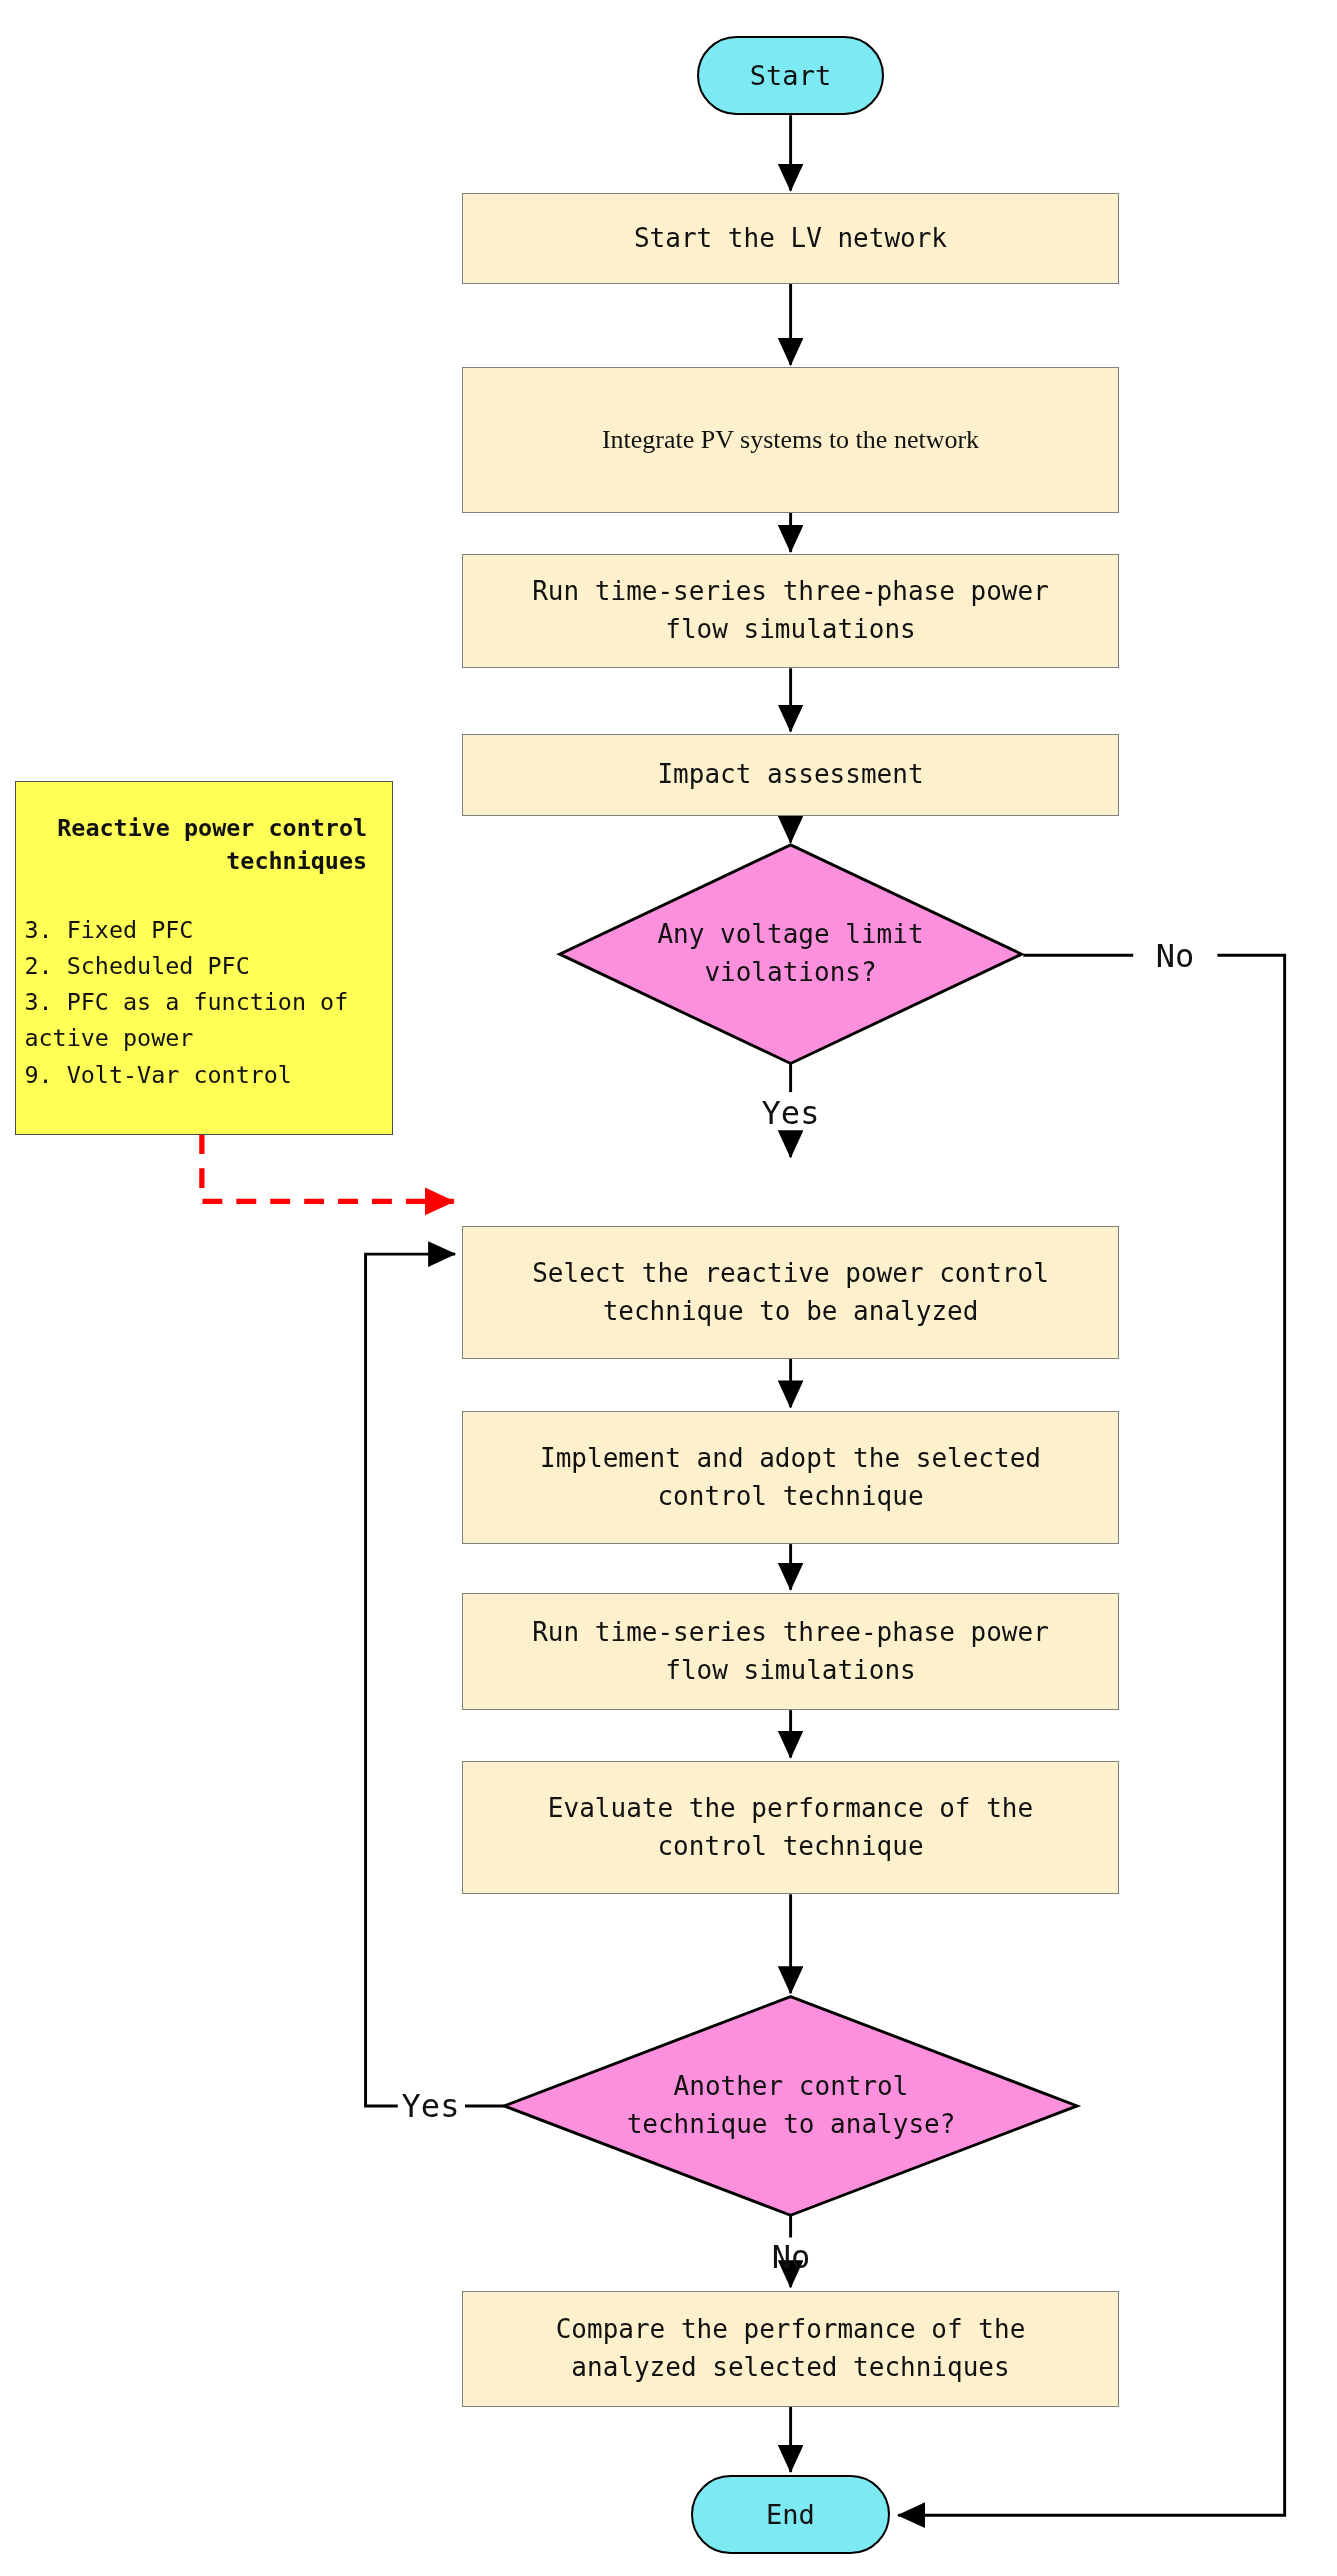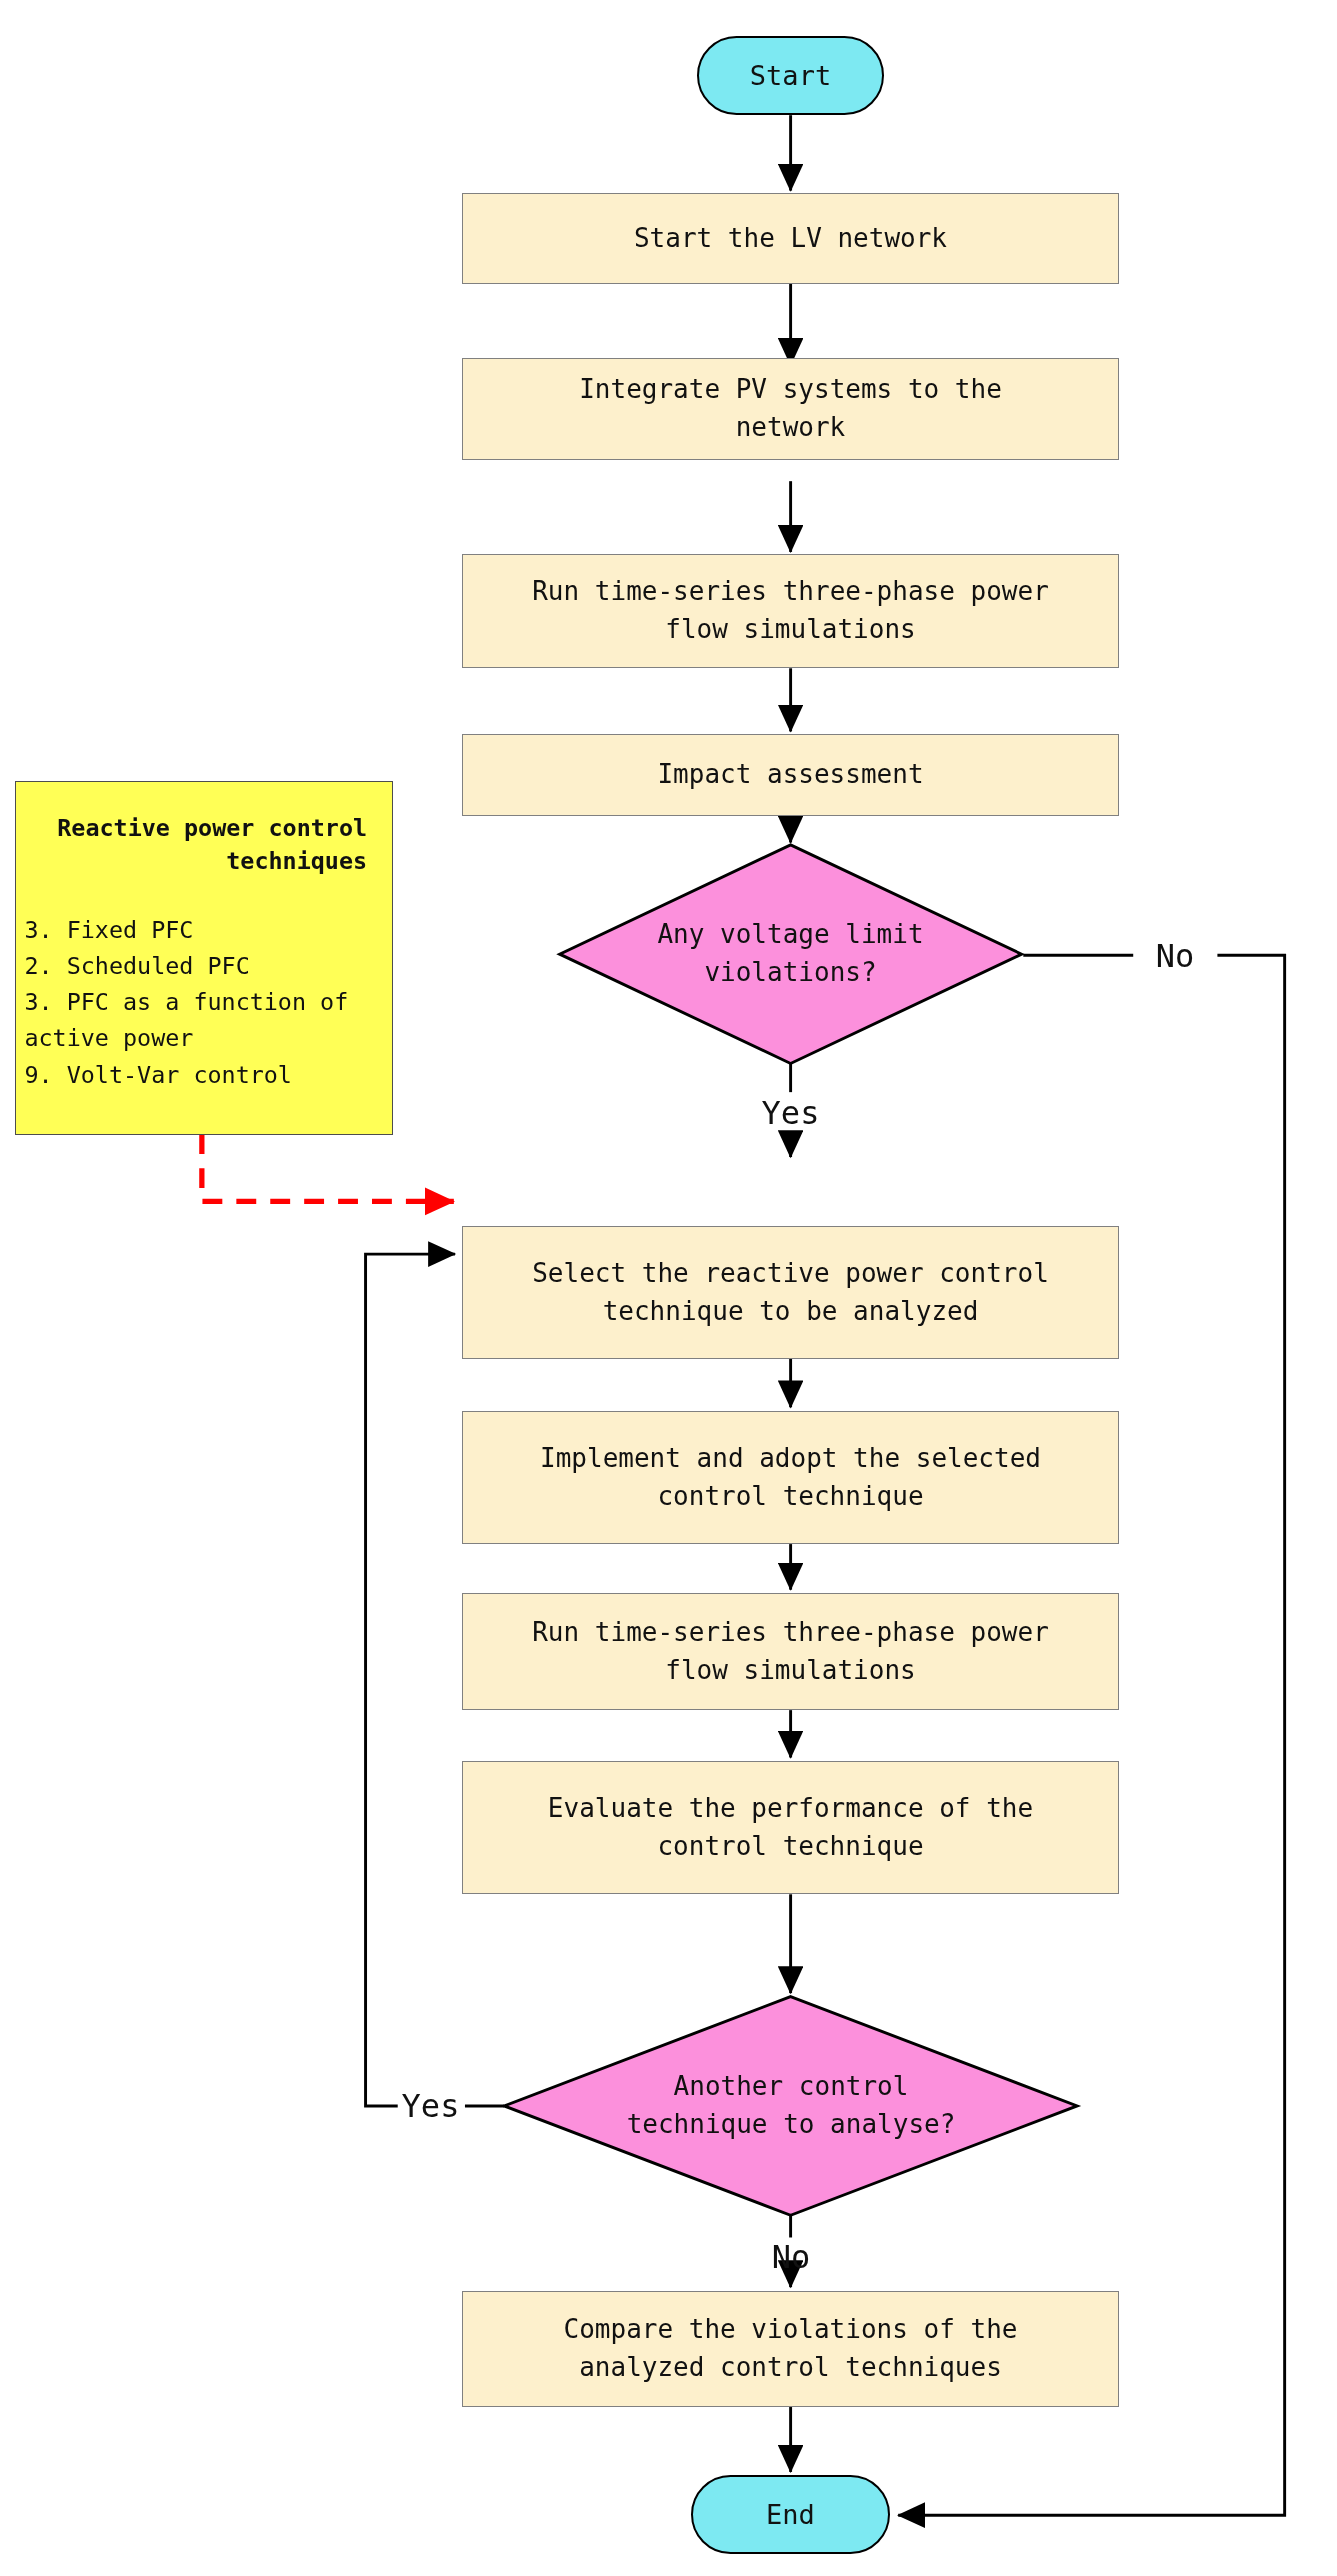--- a/index.html
+++ b/index.html
@@ -116,21 +116,21 @@
     </div>
 
     <div class="node terminal" style="left:691px;top:2475px;width:199px;height:79px;">
       <span class="txt">End</span>
     </div>
 
     <div class="node process" style="left:462px;top:193px;width:657px;height:91px;">
       <span class="txt">Start the LV network</span>
     </div>
 
-    <div class="node process" style="left:462px;top:358px;width:657px;height:102px;">
+    <div class="node process" style="left:462px;top:367px;width:657px;height:146px;font-family:Liberation Serif, serif;">
       <span class="txt">Integrate PV systems to the network</span>
     </div>
 
     <div class="node process" style="left:462px;top:554px;width:657px;height:114px;">
       <span class="txt">Run time-series three-phase power flow simulations</span>
     </div>
 
     <div class="node process" style="left:462px;top:734px;width:657px;height:82px;">
       <span class="txt">Impact assessment</span>
     </div>
@@ -145,21 +145,21 @@
 
     <div class="node process" style="left:462px;top:1593px;width:657px;height:117px;">
       <span class="txt">Run time-series three-phase power flow simulations</span>
     </div>
 
     <div class="node process" style="left:462px;top:1761px;width:657px;height:133px;">
       <span class="txt">Evaluate the performance of the control technique</span>
     </div>
 
     <div class="node process" style="left:462px;top:2291px;width:657px;height:116px;">
-      <span class="txt">Compare the violations of the analyzed control techniques</span>
+      <span class="txt">Compare the performance of the analyzed selected techniques</span>
     </div>
 
     <div class="node decision-label d1" style="left:615px;top:907px;width:351px;height:94px;">
       <span class="txt">Any voltage limit violations?</span>
     </div>
 
     <div class="node decision-label d2" style="left:598px;top:2059px;width:386px;height:94px;">
       <span class="txt">Another control technique to analyse?</span>
     </div>
 

